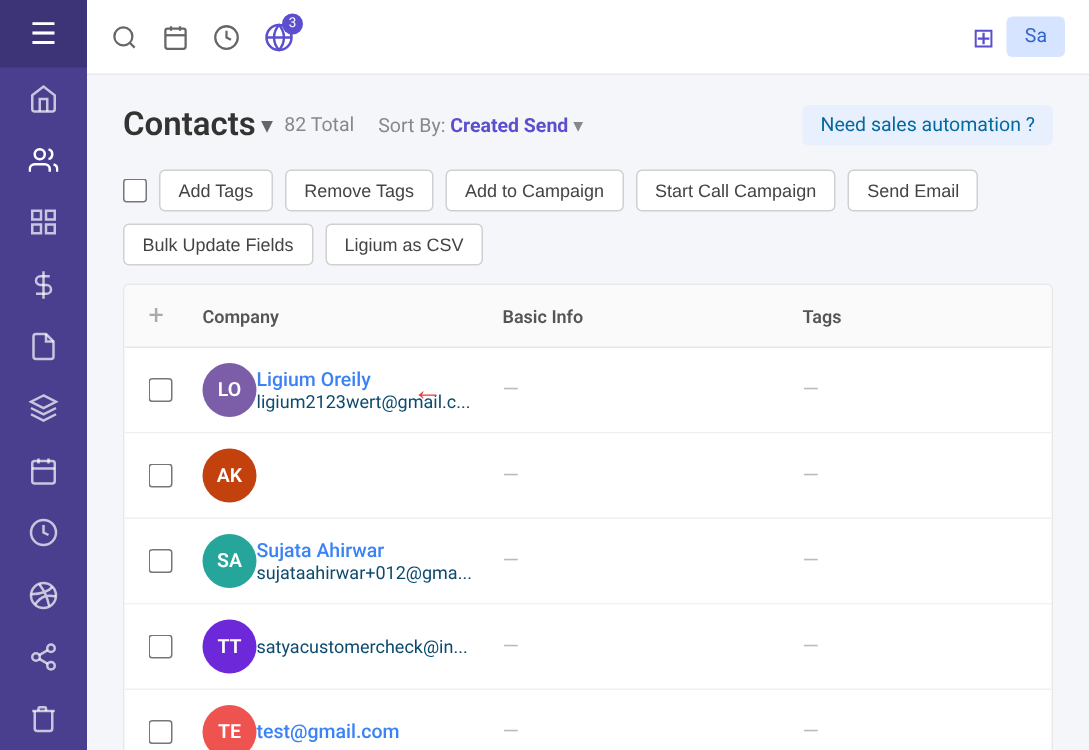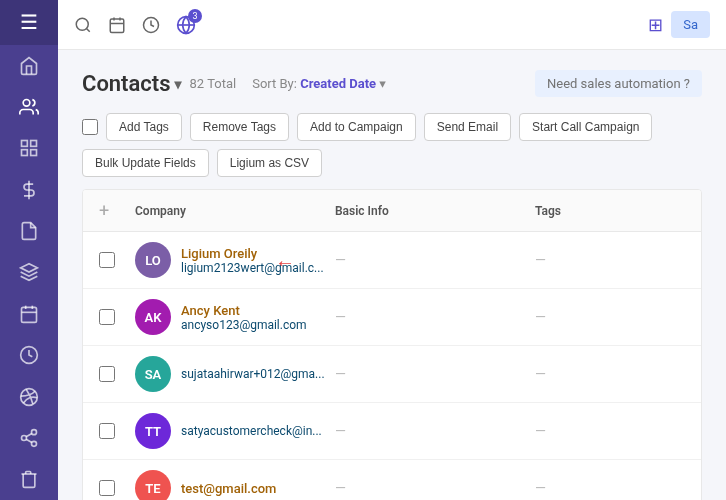--- a/index.html
+++ b/index.html
@@ -131,21 +131,21 @@
     }
     .sort-by {
       font-size: 13px;
       color: #888;
       margin-left: 8px;
     }
     .sort-by strong { color: #5b4fcf; cursor: pointer; }
     .need-sales {
       margin-left: auto;
       background: #e8f0fe;
-      color: #737373;
+      color: #0369a1;
       padding: 6px 12px;
       border-radius: 4px;
       font-size: 13px;
       cursor: pointer;
     }
 
     
     .toolbar {
       display: flex;
       align-items: center;
@@ -207,37 +207,37 @@
       align-items: center;
       background: white;
     }
     .row-checkbox {
       width: 16px;
       height: 16px;
       border: 1px solid #ccc;
       border-radius: 2px;
       cursor: pointer;
     }
-    .contact-cell { display: flex; align-items: center; gap: 10px; }
+    .contact-cell { display: flex; align-items: center; }
     .avatar {
       width: 36px;
       height: 36px;
       border-radius: 50%;
       display: flex;
       align-items: center;
       justify-content: center;
       color: white;
       font-size: 13px;
       font-weight: 600;
       flex-shrink: 0;
     }
     .contact-info .name {
       font-size: 13px;
       font-weight: 500;
-      color: #a16207;
+      color: #3b82f6;
     }
     .contact-info .email {
       font-size: 12px;
       color: #0c4a6e;
     }
     .dash {
       color: #bbb;
       font-size: 14px;
     }
     .arrow-indicator {
@@ -378,32 +378,32 @@
 
   <div class="content">
 
     <div class="contacts-header">
       <span class="contacts-title">
         <span>Contacts</span>
         <span class="chevron">▾</span>
       </span>
       <span class="total-badge">82 Total</span>
       <span class="sort-by">
-        <span>Sort By:</span> <strong>Created Date</strong> <span>▾</span>
+        <span>Sort By:</span> <strong>Created Send</strong> <span>▾</span>
       </span>
       <div class="need-sales">Need sales automation ?</div>
     </div>
 
     <div class="toolbar">
       <input type="checkbox" class="checkbox-master" style="">
       <button class="toolbar-btn">Add Tags</button>
       <button class="toolbar-btn">Remove Tags</button>
       <button class="toolbar-btn">Add to Campaign</button>
+      <button class="toolbar-btn">Start Call Campaign</button>
       <button class="toolbar-btn">Send Email</button>
-      <button class="toolbar-btn">Start Call Campaign</button>
       <button class="toolbar-btn">Bulk Update Fields</button>
       <button class="toolbar-btn">Ligium as CSV</button>
     </div>
 
     <div class="contacts-table">
       <div class="table-header">
         <span class="col-add">+</span>
         <span class="col-header">Company</span>
         <span class="col-header">Basic Info</span>
         <span class="col-header">Tags</span>
@@ -419,35 +419,32 @@
           <div class="email">ligium2123wert@gmail.c...</div>
         </div>
         <span class="red-arrow">←</span>
       </div>
       <div class="dash">—</div>
       <div class="dash">—</div>
     </div>
           <div class="table-row" style="position: relative;">
       <input type="checkbox" class="row-checkbox" style="">
       <div class="contact-cell arrow-indicator">
-        <div class="avatar" style="background:#a21caf">AK</div>
-        <div class="contact-info">
-          <div class="name">Ancy Kent</div>
-          <div class="email">ancyso123@gmail.com</div>
-        </div>
+        <div class="avatar" style="background:#c2410c">AK</div>
 
       </div>
       <div class="dash">—</div>
       <div class="dash">—</div>
     </div>
           <div class="table-row" style="position: relative;">
       <input type="checkbox" class="row-checkbox" style="">
       <div class="contact-cell arrow-indicator">
         <div class="avatar" style="background:#26a69a">SA</div>
         <div class="contact-info">
+          <div class="name">Sujata Ahirwar</div>
           <div class="email">sujataahirwar+012@gma...</div>
         </div>
 
       </div>
       <div class="dash">—</div>
       <div class="dash">—</div>
     </div>
           <div class="table-row" style="position: relative;">
       <input type="checkbox" class="row-checkbox" style="">
       <div class="contact-cell arrow-indicator">

